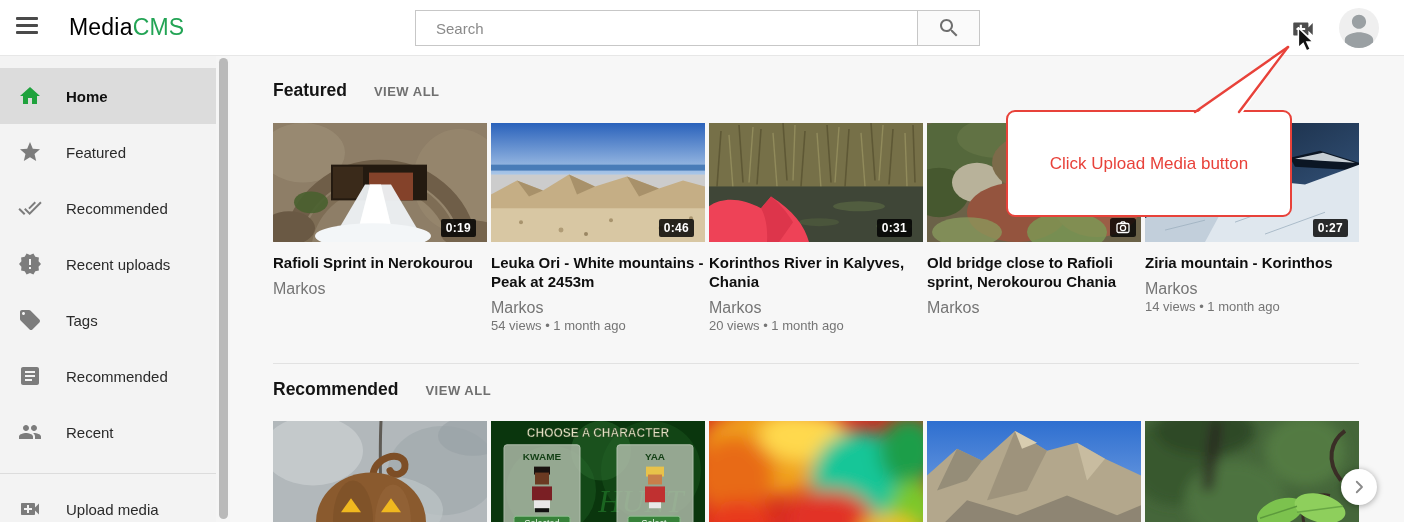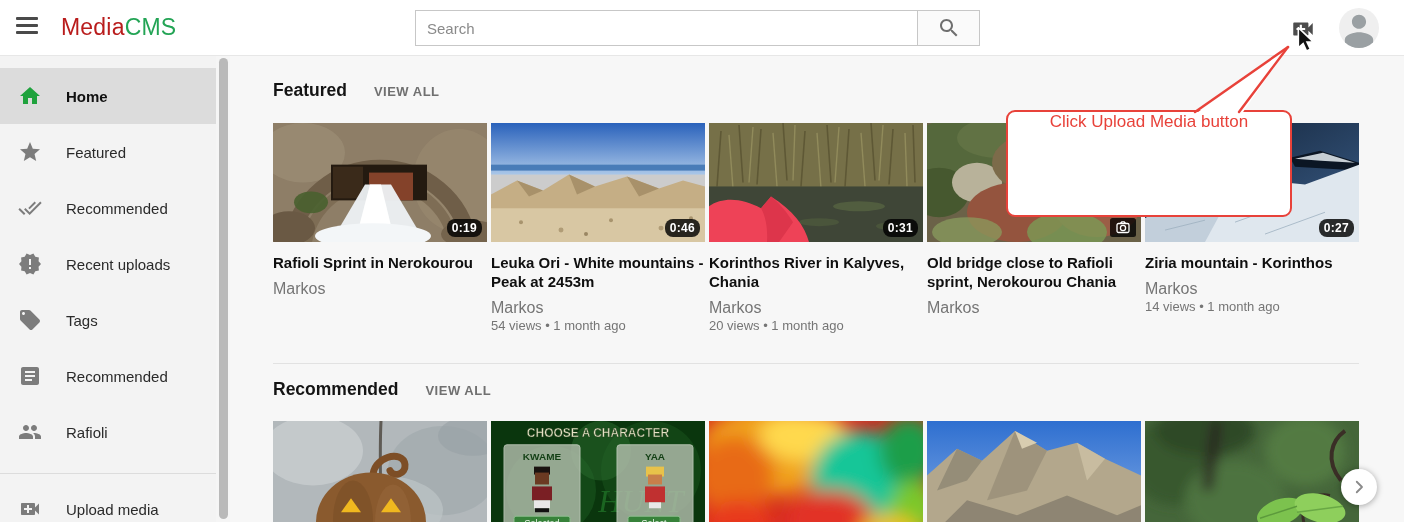--- a/index.html
+++ b/index.html
@@ -5,24 +5,24 @@
   * { margin:0; padding:0; box-sizing:border-box; }
   body { font-family:"Liberation Sans", sans-serif; background:#fff; }
   .stage { position:relative; width:1404px; height:522px; overflow:hidden; background:#f7f7f7; }
 
   
   .topbar { position:absolute; left:0; top:0; width:1404px; height:56px; background:#fff;
             border-bottom:1px solid #e7e7e7; z-index:30; }
   .hamburger { position:absolute; left:16px; top:17px; width:24px; height:22px; cursor:pointer; }
   .hamburger span { display:block; width:22px; height:2.6px; background:#4a4a4a; margin:0 0 4.4px 0; border-radius:1px; }
   .logo { position:absolute; left:61px; top:14px; font-size:23px; letter-spacing:.2px; cursor:pointer; }
-  .logo .lg-a { color:#b91c1c; }
+  .logo .lg-a { color:#000000;margin-left:8px; }
   .logo .lg-b { color:#23a455; }
   .search-input { position:absolute; left:415px; top:10px; width:503px; height:36px;
-                  border:1px solid #c7c7c7; background:#fff; padding:0 11px; font-size:15px;
+                  border:1px solid #c7c7c7; background:#fff; padding:0 20px; font-size:15px;
                   font-family:"Liberation Sans", sans-serif; color:#111; outline:none; }
   .search-input::placeholder { color:#8a8a8a; }
   .search-btn { position:absolute; left:917px; top:10px; width:63px; height:36px;
                 border:1px solid #c7c7c7; border-left:1px solid #c7c7c7; background:#fafafa;
                 display:flex; align-items:center; justify-content:center; cursor:pointer; }
   .upload-top { position:absolute; left:1290px; top:16px; width:26px; height:26px; cursor:pointer; }
   .avatar { position:absolute; left:1339px; top:8px; width:40px; height:40px; border-radius:50%;
             background:#efefef; overflow:hidden; cursor:pointer; }
 
   
@@ -44,32 +44,32 @@
   .sh1 { padding-top:24px; }
   .sh2 { padding-top:15px; }
   .sec-title { font-size:17.5px; font-weight:700; color:#141414; }
   .view-all { font-size:13px; font-weight:600; letter-spacing:.5px; color:#707070; cursor:pointer; }
   .cards-row { display:flex; gap:4px; padding-left:43px; }
   .row-featured { margin-top:22px; height:214px; }
   .row-recommended { margin-top:21px; }
   .card { width:214px; cursor:pointer; }
   .thumb { position:relative; width:214px; height:119px; background:#ccc; overflow:hidden; }
   .thumb svg.art { position:absolute; left:0; top:0; width:100%; height:100%; }
-  .duration { position:absolute; right:5px; bottom:5px; background:rgba(0,0,0,.82); color:#fff;
-              font-size:12px; font-weight:700; padding:2px 5px; border-radius:8px; letter-spacing:.3px; }
+  .duration { position:absolute; right:11px; bottom:5px; background:rgba(0,0,0,.82); color:#fff;
+              font-size:12px; font-weight:700; padding:2px 5px; border-radius:2px; letter-spacing:.3px; }
   .camera-badge { position:absolute; right:5px; bottom:5px; }
   .card-title { margin-top:11px; font-size:15px; line-height:19px; font-weight:700; color:#0f0f0f; }
   .card-author { margin-top:9px; font-size:16px; color:#757575; line-height:16px; }
   .card-meta { margin-top:2px; font-size:13px; color:#757575; line-height:16px; }
   .section-divider { margin:26px 0 0 43px; width:1086px; height:1px; background:#e2e2e2; }
 
   
   .callout-box { position:absolute; left:1006px; top:110px; width:286px; height:107px; background:#fff;
                  border:2px solid #e8423a; border-radius:9px; z-index:40;
-                 display:flex; align-items:flex-start; justify-content:center; }
+                 display:flex; align-items:center; justify-content:center; }
   .callout-text { color:#e8423a; font-size:17px; }
   .callout-tail { position:absolute; left:1180px; top:40px; width:120px; height:78px; z-index:41; pointer-events:none; }
 
   
   .cursor { position:absolute; left:1297px; top:27px; z-index:60; pointer-events:none; }
   .next-btn { position:absolute; left:1341px; top:469px; width:36px; height:36px; border-radius:50%;
               background:#fff; box-shadow:0 1px 6px rgba(0,0,0,.35); z-index:45; cursor:pointer;
               display:flex; align-items:center; justify-content:center; }
 </style>
 </head>
@@ -137,21 +137,21 @@
       <li class="side-item">
         <svg class="icon24" viewBox="0 0 24 24">
             <path fill="#7c7c7c" fill-rule="evenodd" d="M19 3H5c-1.1 0-2 .9-2 2v14c0 1.1.9 2 2 2h14c1.1 0 2-.9 2-2V5c0-1.1-.9-2-2-2zm-5 14H7v-2h7v2zm3-4H7v-2h10v2zm0-4H7V7h10v2z"></path>
           </svg>
         <span class="lbl">Recommended</span>
       </li>
       <li class="side-item">
         <svg class="icon24" viewBox="0 0 24 24">
             <path fill="#7c7c7c" d="M16 11c1.66 0 2.99-1.34 2.99-3S17.66 5 16 5c-1.66 0-3 1.34-3 3s1.34 3 3 3zm-8 0c1.66 0 2.99-1.34 2.99-3S9.66 5 8 5C6.34 5 5 6.34 5 8s1.34 3 3 3zm0 2c-2.33 0-7 1.17-7 3.5V19h14v-2.5c0-2.33-4.67-3.5-7-3.5zm8 0c-.29 0-.62.02-.97.05 1.16.84 1.97 1.97 1.97 3.45V19h6v-2.5c0-2.33-4.67-3.5-7-3.5z"></path>
           </svg>
-        <span class="lbl">Rafioli</span>
+        <span class="lbl">Recent</span>
       </li>
     </ul>
     <div class="side-divider"></div>
     <ul class="side-list" style="padding-top:0">
       <li class="side-item">
         <svg class="icon24" viewBox="0 0 24 24">
             <path fill="#7c7c7c" fill-rule="evenodd" d="M17 10.5V7c0-.55-.45-1-1-1H4c-.55 0-1 .45-1 1v10c0 .55.45 1 1 1h12c.55 0 1-.45 1-1v-3.5l4 4v-11l-4 4zM14 13h-3v3H9v-3H6v-2h3V8h2v3h3v2z"></path>
           </svg>
         <span class="lbl">Upload media</span>
       </li>

